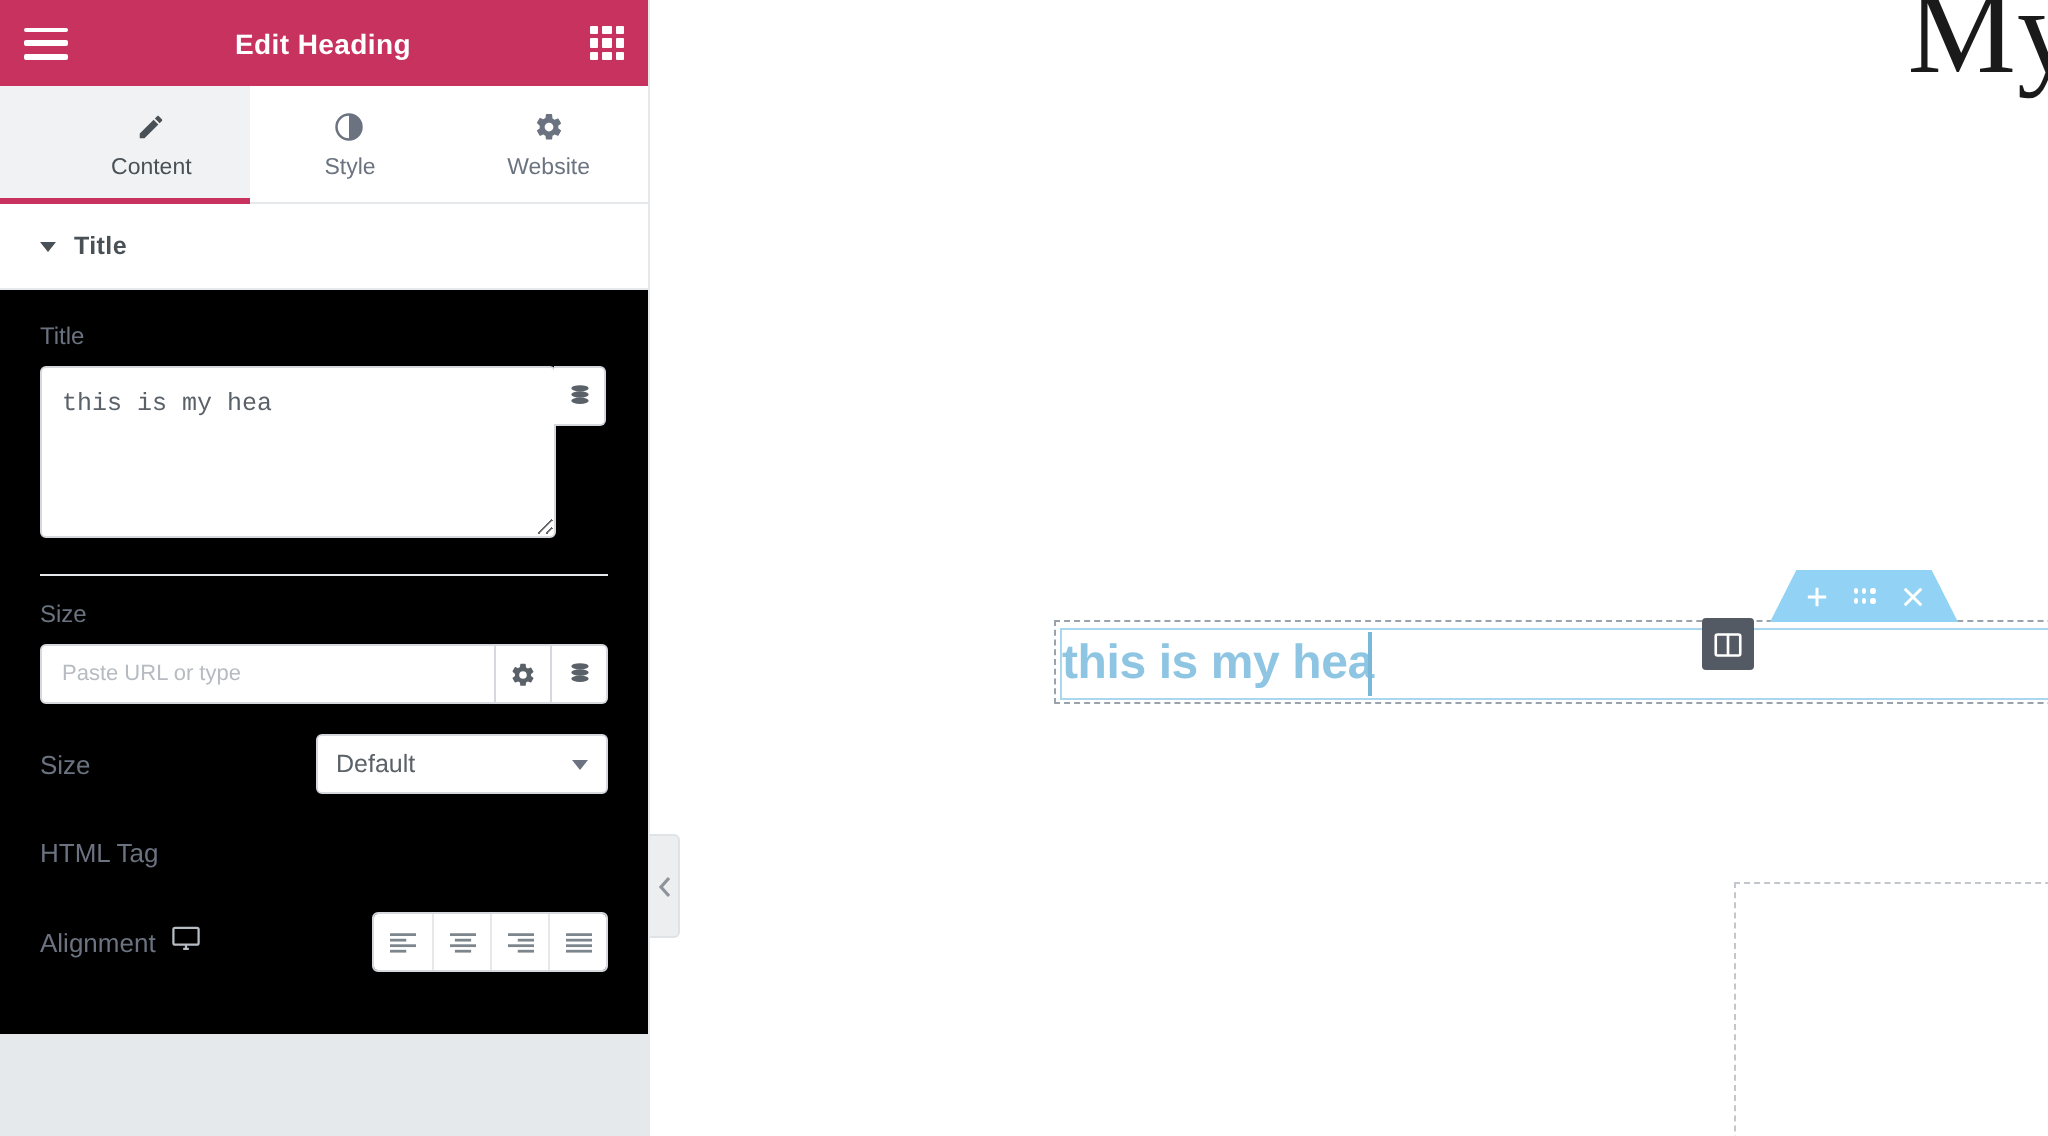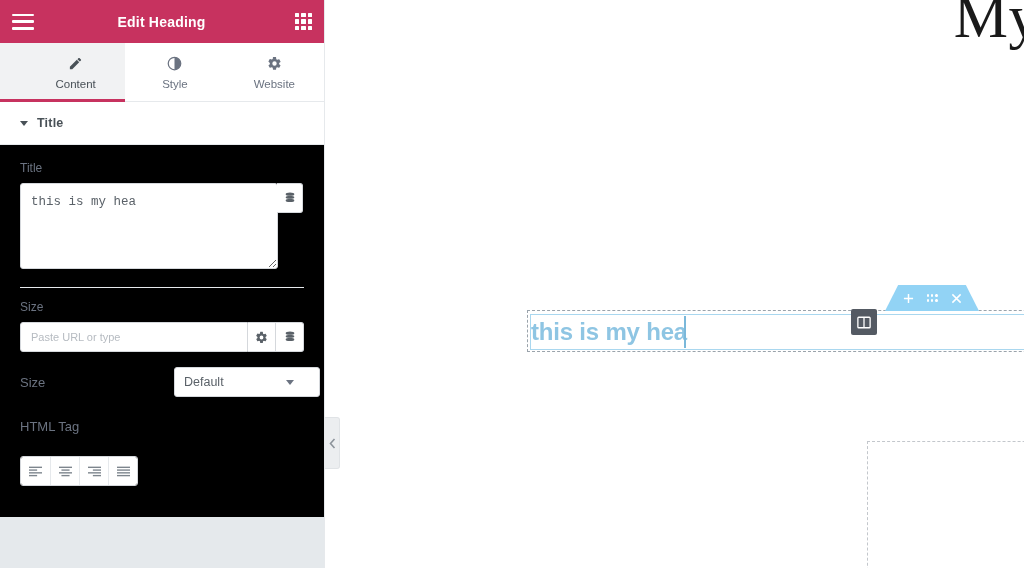--- a/index.html
+++ b/index.html
@@ -134,21 +134,21 @@
   .select-box {
     position: relative; width: 146px;
   }
   select.sel {
     appearance: none; -webkit-appearance: none;
     width: 146px; height: 30px;
     border: 1px solid #d5d8dc; border-radius: 3px;
     background: #fff; padding: 0 24px 0 9px;
     font-size: 12.5px; color: #5a6168;
     font-family: "Liberation Sans", sans-serif;
-    outline: none; cursor: pointer; margin-left: 16px;
+    outline: none; cursor: pointer;
   }
   .select-box .scaret {
     position: absolute; right: 10px; top: 13px;
     width: 0; height: 0; pointer-events: none;
     border-left: 4.5px solid transparent;
     border-right: 4.5px solid transparent;
     border-top: 5.5px solid #6b7381;
   }
   .align-group {
     display: flex; border: 1px solid #d5d8dc; border-radius: 3px; overflow: hidden;
@@ -361,20 +361,29 @@
             </select>
             <span class="scaret"></span>
           </div>
         </div>
 
         <div class="row">
           <span class="rlabel">HTML Tag</span>
         </div>
 
         <div class="row">
+          <span class="rlabel">
+            <span>Alignment</span>
+            <span>
+              <svg width="14" height="13" viewBox="0 0 20 18" fill="none" stroke="#b6bdc4" stroke-width="1.6">
+                <rect x="1" y="1" width="18" height="12" rx="1.2"></rect>
+                <path d="M8 16h4M10 13v3" stroke-width="1.6"></path>
+              </svg>
+            </span>
+          </span>
           <div class="align-group">
             <div class="align-btn">
               <svg width="13" height="11" viewBox="0 0 16 12" fill="#7d858d">
                 <rect x="0" y="0" width="16" height="1.7"></rect>
                   <rect x="0" y="3.4" width="10" height="1.7"></rect>
                 <rect x="0" y="6.8" width="16" height="1.7"></rect>
                   <rect x="0" y="10.2" width="10" height="1.7"></rect>
               </svg>
             </div>
             <div class="align-btn">

